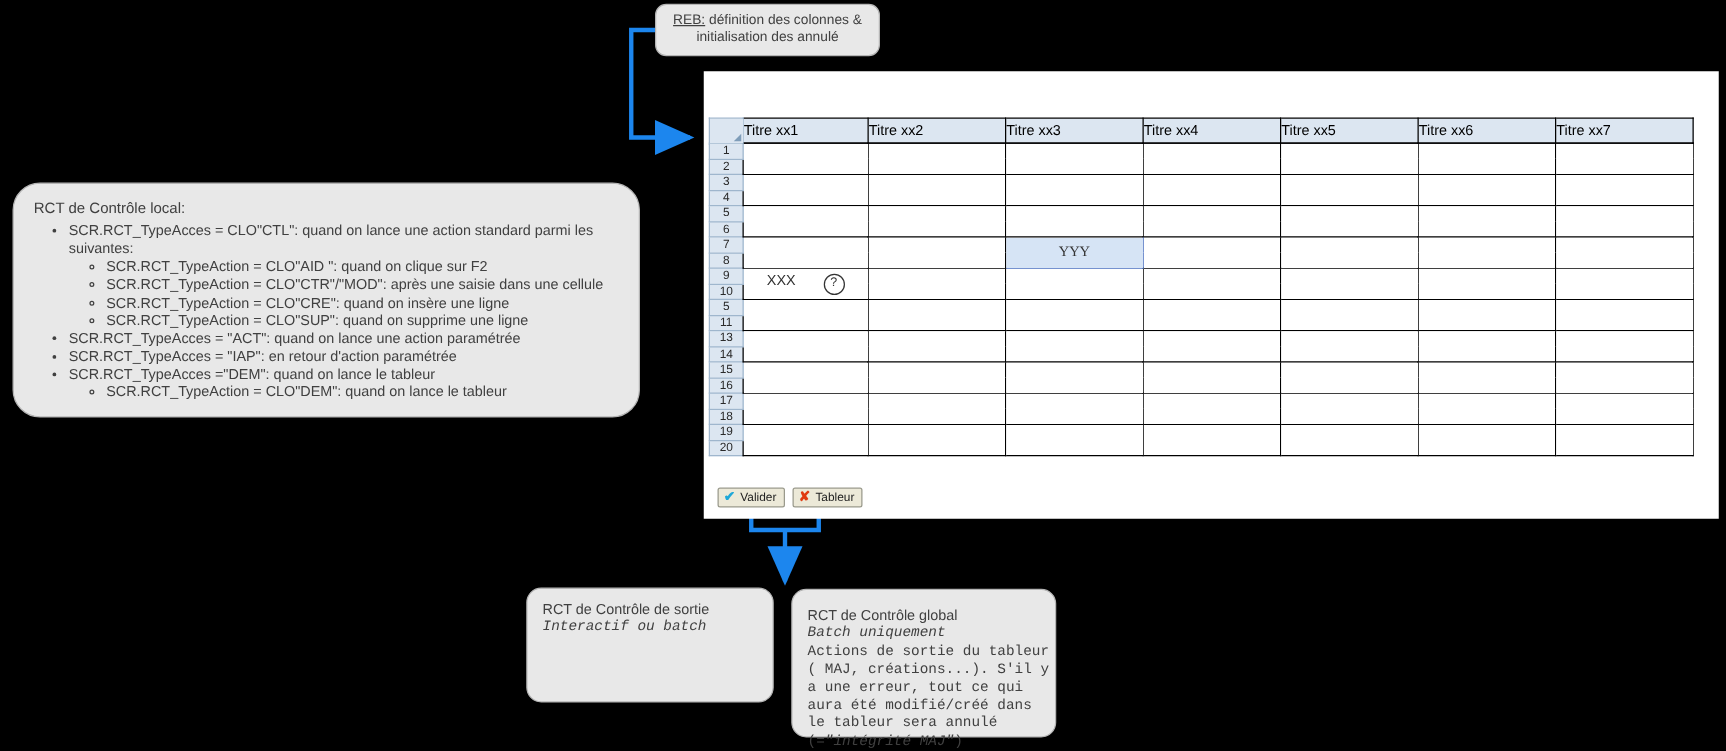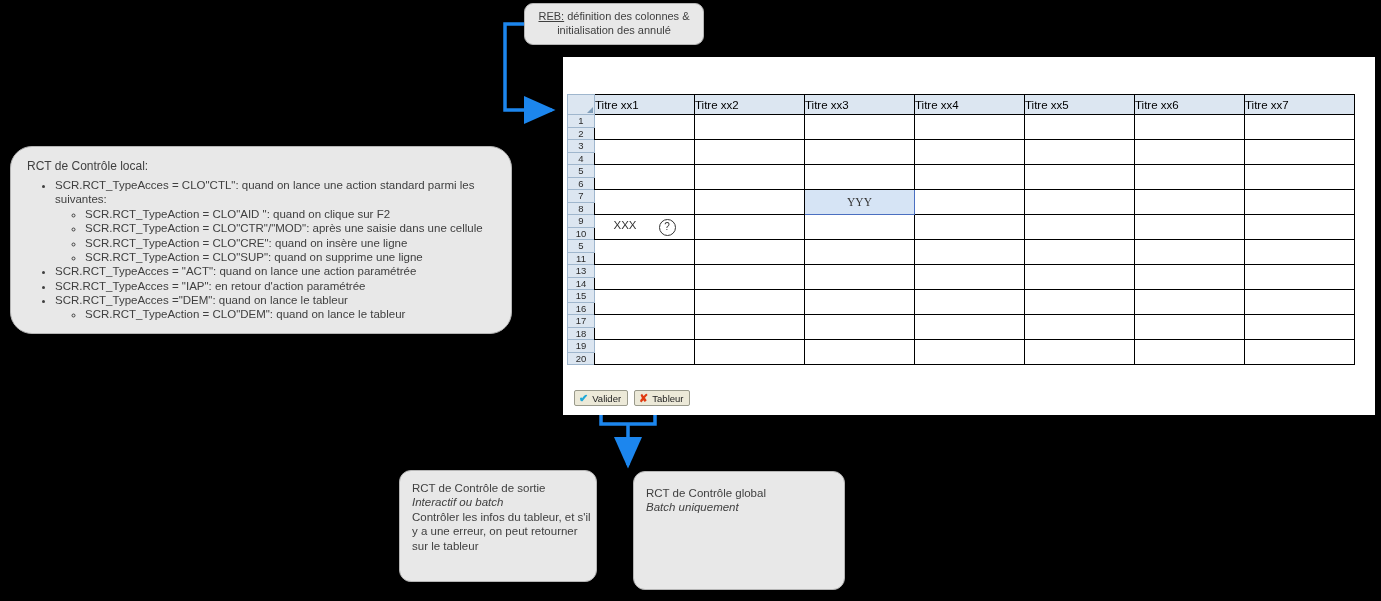--- a/index.html
+++ b/index.html
@@ -60,31 +60,31 @@
 
   
   #refcol-box{
     left:941px;top:131px;width:236px;height:73px;
     border-radius:12px;
     padding:8px 0 0 12px;
   }
 
   
   #sortie-box{
-    left:399px;top:470px;width:198px;height:112px;
+    left:421px;top:470px;width:198px;height:92px;
     border-radius:12px;
     padding:10px 0 0 12px;
   }
   
   #global-box{
     left:633px;top:471px;width:212px;height:119px;
     border-radius:12px;
     padding:14px 0 2px 12px;
   }
-  .calline{display:block;}
+  .calline{display:block;font-family:Liberation Mono, monospace;}
 
   
   #panel{
     left:563px;top:57px;width:812px;height:358px;
     background:#ffffff;
   }
   #titlebar{
     position:absolute;left:4px;top:15px;width:808px;height:20px;
     background:#00aec1;
     color:#ffffff;font-size:11.5px;font-weight:bold;
@@ -393,19 +393,19 @@
   </div>
   <div class="btn">
     <span class="cross">✘</span>
     <span>Tableur</span>
   </div>
 </div>
 
 <div class="callout" id="sortie-box">
   <div class="title">RCT de Contrôle de sortie</div>
   <div class="calline"><i>Interactif ou batch</i></div>
-  <div class="calline">Contrôler les infos du tableur, et s'il y a une erreur, on peut retourner sur le tableur</div>
 </div>
 
 <div class="callout" id="global-box">
   <div class="title">RCT de Contrôle global</div>
   <div class="calline"><i>Batch uniquement</i></div>
+  <div class="calline"><span>Actions de sortie du tableur ( MAJ, créations...). S'il y a une erreur, tout ce qui aura été modifié/créé dans le tableur sera annulé (=</span><i>"intégrité MAJ"</i><span>)</span></div>
 </div>
 
 </body></html>

